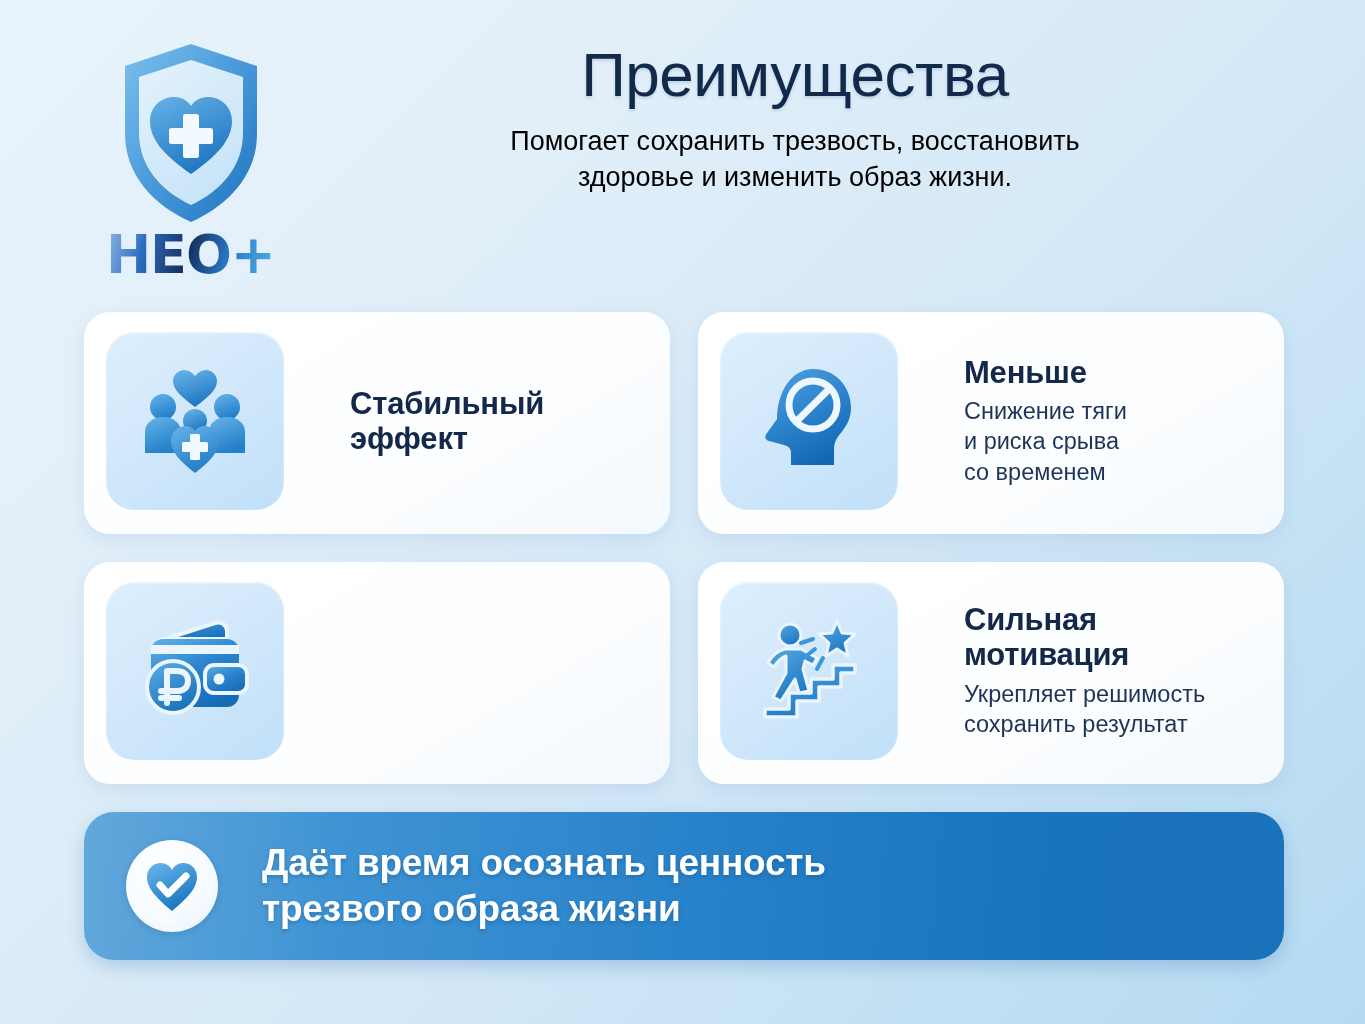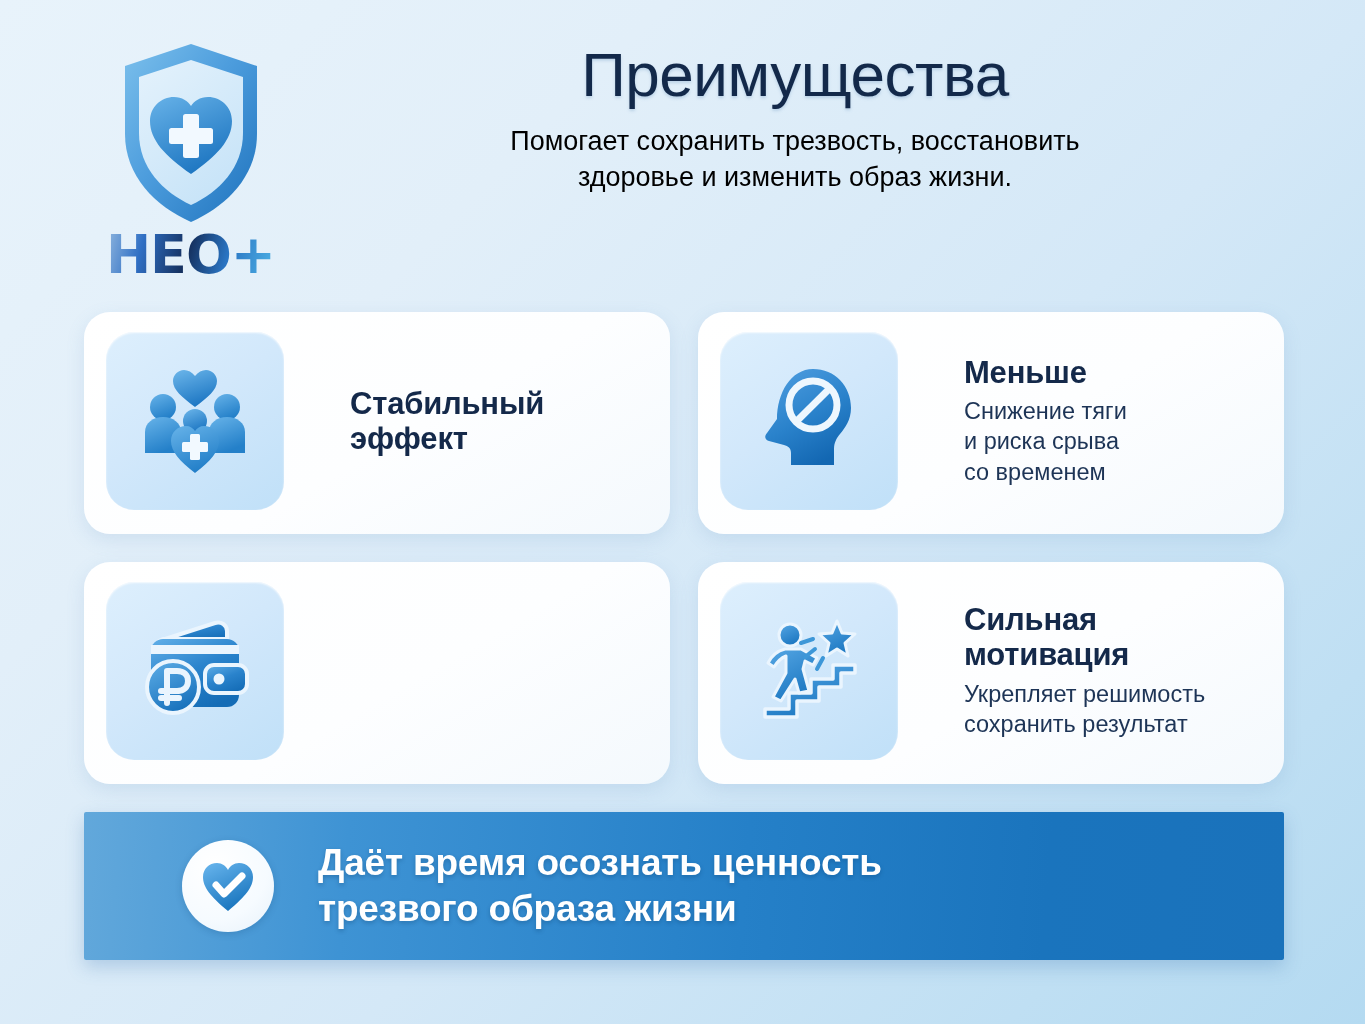--- a/index.html
+++ b/index.html
@@ -138,26 +138,26 @@
     font-weight: 400;
   }
 
   
   .banner {
     position: absolute;
     left: 84px;
     top: 812px;
     width: 1200px;
     height: 148px;
-    border-radius: 2px;
+    border-radius: 30px;
     background: linear-gradient(95deg, #62a8db 0%, #3e93d4 22%, #2580c8 55%, #1a74bd 80%, #1a72bb 100%);
     box-shadow: 0 7px 18px rgba(60,120,180,0.28);
     display: flex;
     align-items: center;
-    padding-left: 98px;
+    padding-left: 42px;
   }
 
   .banner-icon {
     flex: 0 0 auto;
     width: 92px;
     height: 92px;
     border-radius: 50%;
     background: radial-gradient(circle at 35% 28%, #ffffff 0%, #f6fbff 60%, #e6f1fa 100%);
     display: flex;
     align-items: center;

